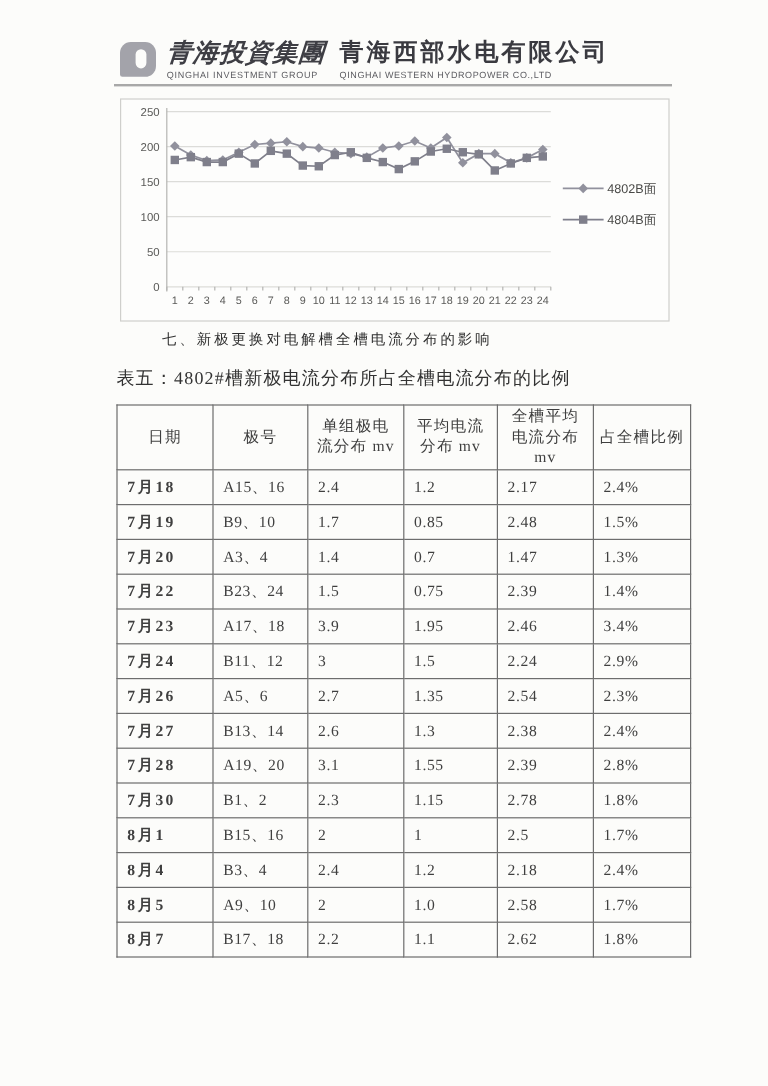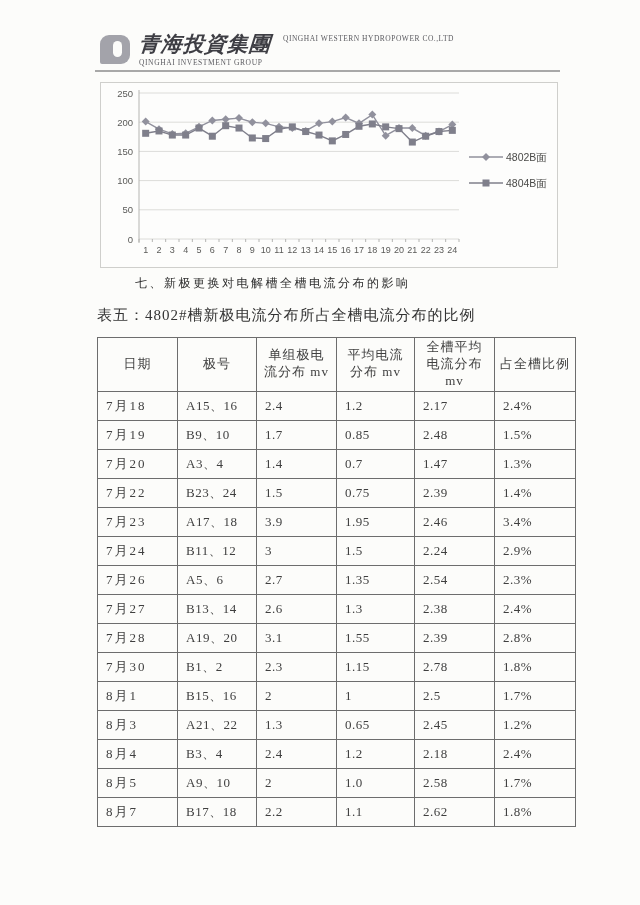--- a/index.html
+++ b/index.html
@@ -21,31 +21,31 @@
   .logo .inner{
     position:absolute;left:13px;top:6px;width:9px;height:16px;
     background:#fcfcfa;border-radius:5px;
   }
   .brand{margin-left:9px;}
   .brand-cn{
     font-size:21px;font-weight:700;font-style:italic;color:#3e3e44;
     letter-spacing:1px;line-height:24px;transform:skewX(-4deg);
   }
   .brand-en{
-    font-family:Liberation Serif, serif;
+    font-family:Liberation Sans, sans-serif;
     font-size:7.5px;color:#5b5b60;letter-spacing:.6px;margin-top:2px;
   }
   .company{margin-left:12px;}
   .company-cn{
     font-family:"Liberation Sans","DejaVu Sans",sans-serif;
     font-size:20px;font-weight:700;color:#3a3a40;letter-spacing:2.5px;line-height:24px;
   }
   .company-en{
-    font-family:Liberation Serif, serif;
-    font-size:7.5px;color:#5b5b60;letter-spacing:.5px;margin-top:2px;text-align:center;
+    font-family:Liberation Sans, sans-serif;
+    font-size:7.5px;color:#5b5b60;letter-spacing:.5px;margin-top:2px;
   }
   .header-rule{position:absolute;left:95px;top:70px;width:465px;height:2px;background:#a8a8a8;}
   
   .chart-box{
     position:absolute;left:100px;top:82px;width:456px;height:184px;
     border:1px solid #cfcfcc;background:#fdfdfc;
   }
   .chart-box svg{display:block;}
   
   .section-heading{
@@ -64,36 +64,37 @@
   }
   table.data th,table.data td{border:1px solid #6d6d6d;}
   table.data th{
     height:40px;font-weight:400;text-align:center;vertical-align:middle;
     line-height:1.3;padding:1px 5px;letter-spacing:1px;
   }
   table.data td{
     height:28px;text-align:left;vertical-align:middle;
     padding:0 4px 0 8px;letter-spacing:.5px;white-space:nowrap;
   }
-  table.data td.c-date{letter-spacing:2px;}
+  table.data td.c-date{letter-spacing:2px;font-weight:bold;}
 </style>
 </head>
 <body>
 
 <div class="page">
 
   <div class="letterhead">
     <div class="logo">
       <div class="inner"></div>
     </div>
     <div class="brand">
       <div class="brand-cn">青海投資集團</div>
       <div class="brand-en">QINGHAI INVESTMENT GROUP</div>
     </div>
     <div class="company">
+      <div class="company-cn">青海西部水电有限公司</div>
       <div class="company-en">QINGHAI WESTERN HYDROPOWER CO.,LTD</div>
     </div>
   </div>
   <div class="header-rule"></div>
 
   <div class="chart-box">
     <svg width="456" height="184" viewBox="0 0 456 184">
         <line x1="38" y1="156" x2="358" y2="156" stroke="#dcdcd9" stroke-width="1"></line>
         <text x="32" y="159.5" text-anchor="end" font-size="9.5" fill="#5a5a58" font-family="&quot;Liberation Sans&quot;,sans-serif">0</text>
         <line x1="38" y1="126.8" x2="358" y2="126.8" stroke="#dcdcd9" stroke-width="1"></line>
@@ -320,28 +321,20 @@
         </tr>
         <tr>
           <td class="c-date">8月1</td>
           <td>B15、16</td>
           <td>2</td>
           <td>1</td>
           <td>2.5</td>
           <td>1.7%</td>
         </tr>
         <tr>
-          <td class="c-date">8月3</td>
-          <td>A21、22</td>
-          <td>1.3</td>
-          <td>0.65</td>
-          <td>2.45</td>
-          <td>1.2%</td>
-        </tr>
-        <tr>
           <td class="c-date">8月4</td>
           <td>B3、4</td>
           <td>2.4</td>
           <td>1.2</td>
           <td>2.18</td>
           <td>2.4%</td>
         </tr>
         <tr>
           <td class="c-date">8月5</td>
           <td>A9、10</td>

